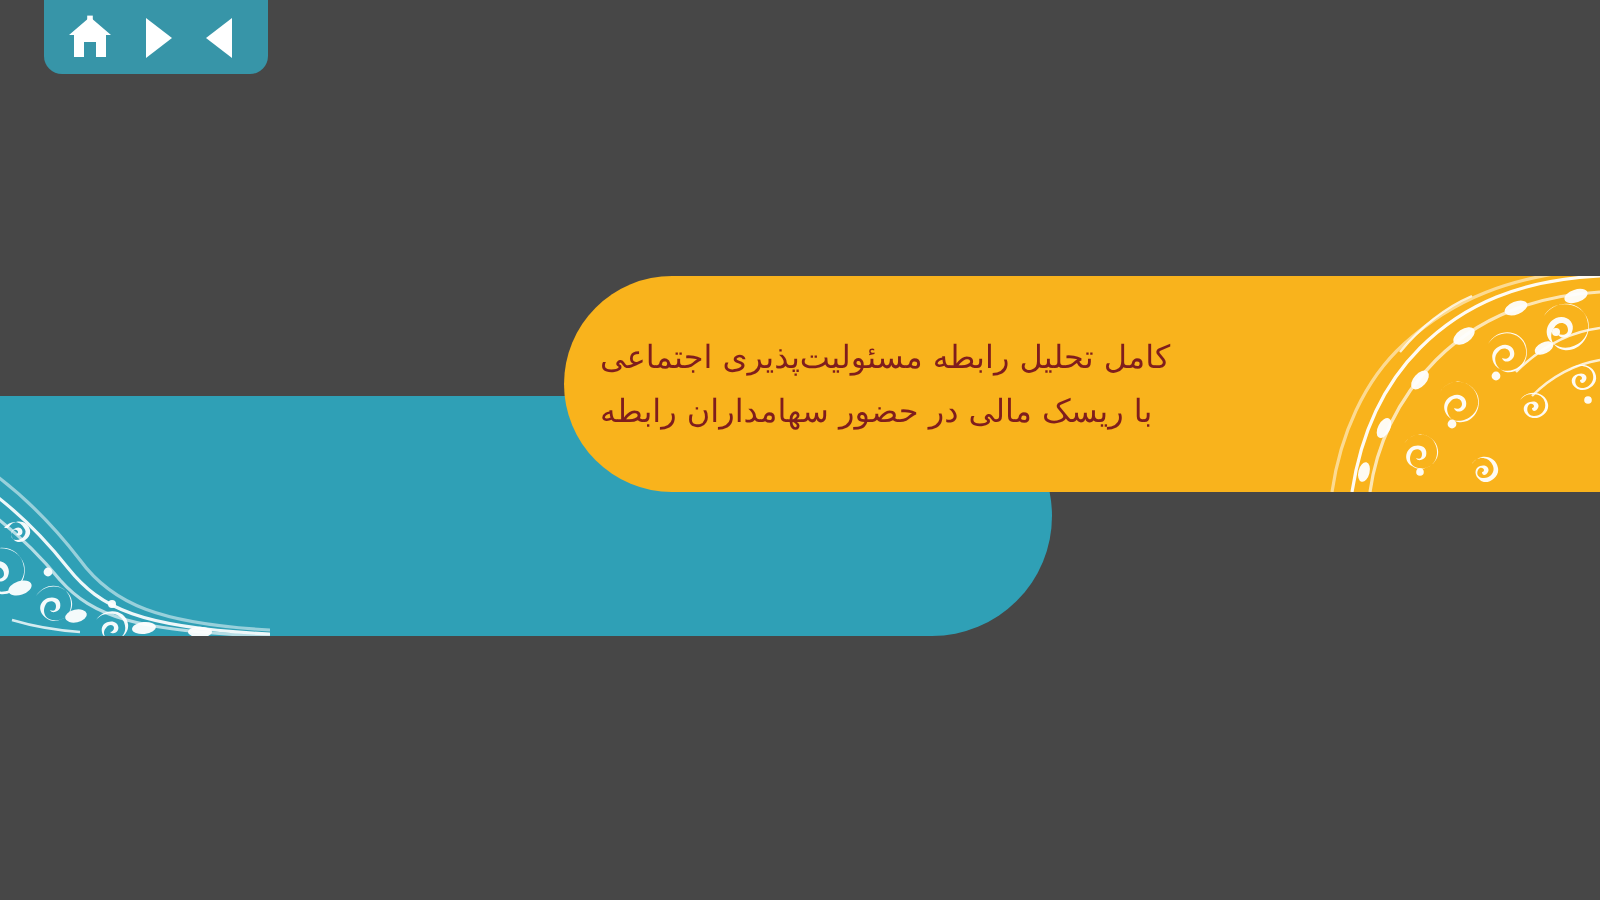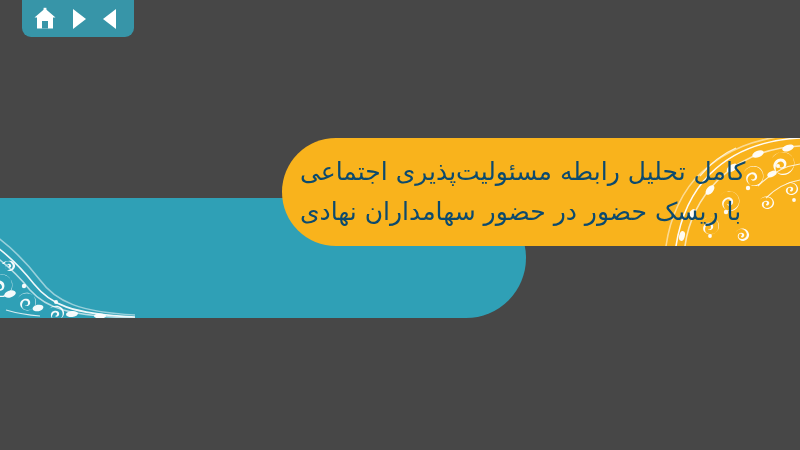--- a/index.html
+++ b/index.html
@@ -96,22 +96,22 @@
     width: 350px;
     display: flex;
     flex-direction: column;
     align-items: flex-end;
     justify-content: center;
     gap: 4px;
     z-index: 25;
     direction: rtl;
   }
   .title-line {
-    color: #0c4a6e;
-    font-size: 25px;
+    color: #7f1d1d;
+    font-size: 16px;
     line-height: 1.45;
     white-space: nowrap;
     text-align: right;
     font-weight: 400;
   }
 </style>
 </head>
 <body>
 
 <div id="stage">
@@ -210,18 +210,18 @@
       </g>
       <g fill="none" stroke="#ffffff" stroke-width="1.2" opacity="0.8">
         <path d="M160,26 c-16,2 -30,10 -42,22"></path>
         <path d="M160,42 c-12,2 -24,8 -34,18"></path>
         <path d="M96,10 c-14,6 -26,16 -36,28"></path>
       </g>
     </svg>
 
     <div class="title-block">
       <div class="title-line">کامل تحلیل رابطه مسئولیت‌پذیری اجتماعی</div>
-      <div class="title-line">با ریسک حضور در حضور سهامداران نهادی</div>
+      <div class="title-line">با ریسک مالی در حضور سهامداران رابطه</div>
     </div>
 
   </div>
 
 </div>
 
 </body></html>

